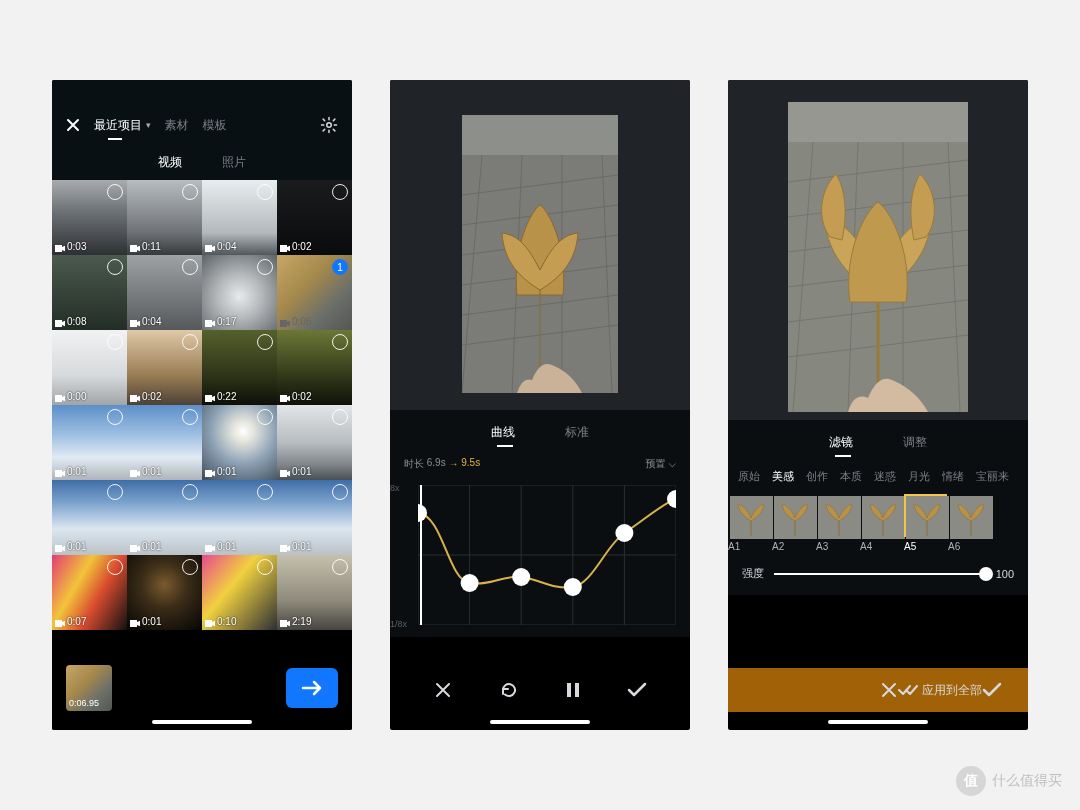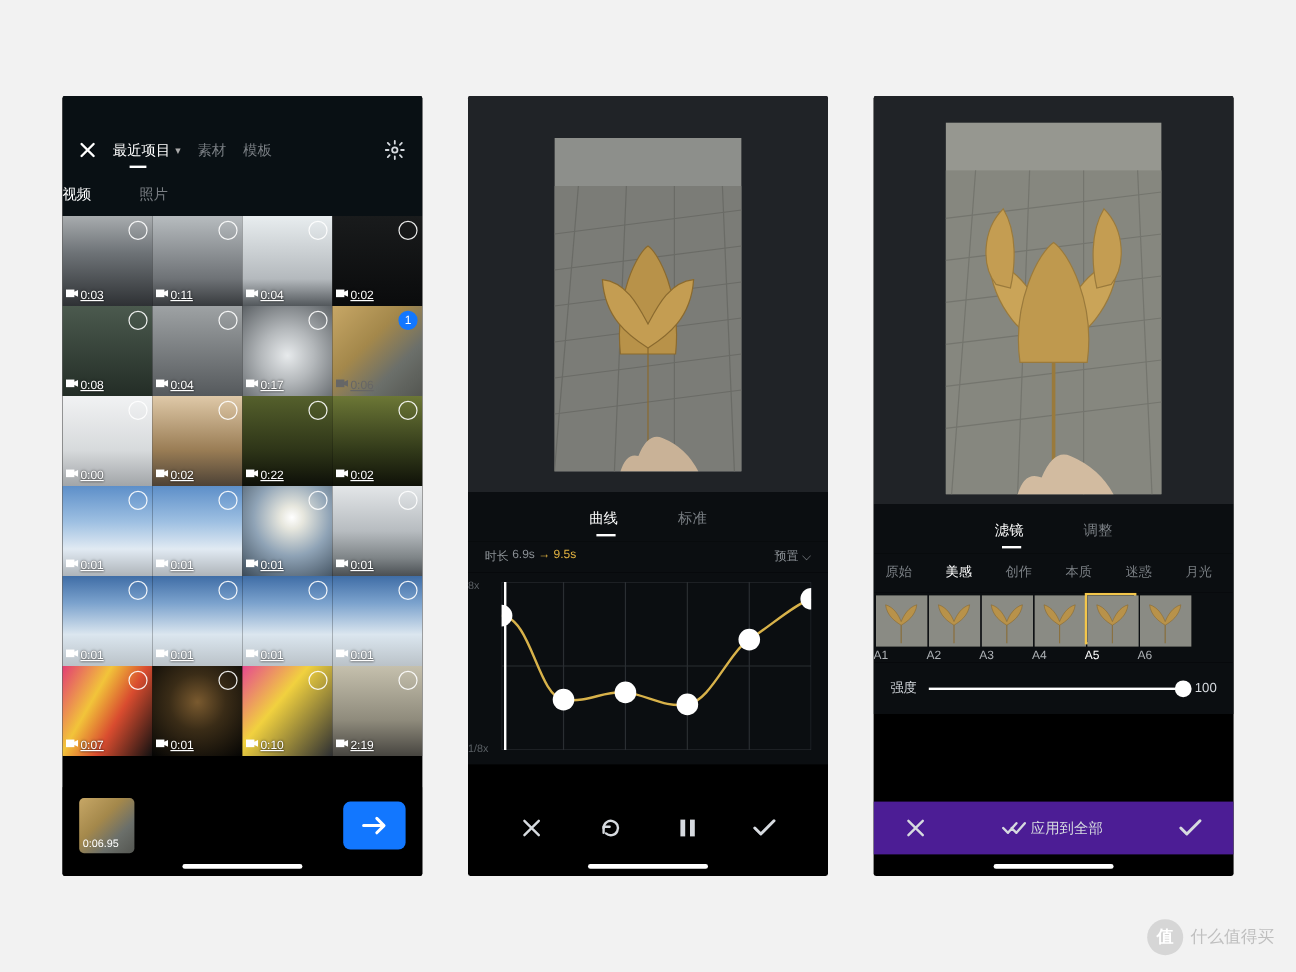--- a/index.html
+++ b/index.html
@@ -56,21 +56,21 @@
     left: 30%;
     bottom: -6px;
     width: 14px;
     height: 2px;
     background: #fff;
   }
   .chev { color:#aaa; font-size:9px; margin-left:-10px; }
   .gear { margin-left: auto; }
   .s1-subrow {
     display: flex;
-    justify-content: flex-start;
+    justify-content: center;
     gap: 40px;
     margin-top: 14px;
     font-size: 12px;
   }
   .s1-subrow .tab { color: #7a7f84; }
   .s1-subrow .tab.active { color: #fff; }
 
   .grid {
     display: grid;
     grid-template-columns: repeat(4, 1fr);
@@ -94,25 +94,24 @@
     color: #fff;
     font-size: 10px;
     text-align: center;
     line-height: 16px;
   }
   .dur {
     position: absolute;
     left: 3px; bottom: 3px;
     font-size: 10px;
     display: flex;
-    align-items: flex-start;
+    align-items: flex-end;
     gap: 2px;
     color: #fff;
     text-shadow: 0 0 2px #000;
-    text-decoration: underline;
   }
   .cam-icon {
     width: 10px; height: 7px;
     background: #fff;
     clip-path: polygon(0 0, 70% 0, 70% 30%, 100% 10%, 100% 90%, 70% 70%, 70% 100%, 0 100%);
   }
   .cam-icon.dim { background: #666; }
   .dur.dim { color: #666; text-shadow: none; }
 
   .s1-bottom {
@@ -211,21 +210,21 @@
     height: 340px;
     background: #202327;
     display: flex;
     align-items: center;
     justify-content: center;
     padding-top: 14px;
   }
   .leaf-preview.big { width: 180px; height: 310px; }
   .filter-cats {
     display: flex;
-    gap: 28px;
+    gap: 12px;
     padding: 8px 10px 10px;
     background: #0b0e11;
     font-size: 11px;
     overflow: hidden;
     white-space: nowrap;
   }
   .filter-cats span { color: #7a7f84; }
   .filter-cats span.active { color: #fff; }
   .filter-strip {
     display: flex;
@@ -272,23 +271,23 @@
     width: 14px; height: 14px;
     background: #fff;
     border-radius: 50%;
   }
   .s3-actions {
     position: absolute;
     left: 0; right: 0; bottom: 18px;
     height: 44px;
     display: flex;
     align-items: center;
-    justify-content: space-between;
+    justify-content: flex-end;
     padding: 0 26px;
-    background: #4c1d95;
+    background: #a16207;
     font-size: 12px;
   }
   .apply-all { display: flex; align-items: center; gap: 4px; color: #d6dadf; }
 
   
   .wm {
     position: absolute;
     right: 18px; bottom: 14px;
     display: flex;
     align-items: center;

